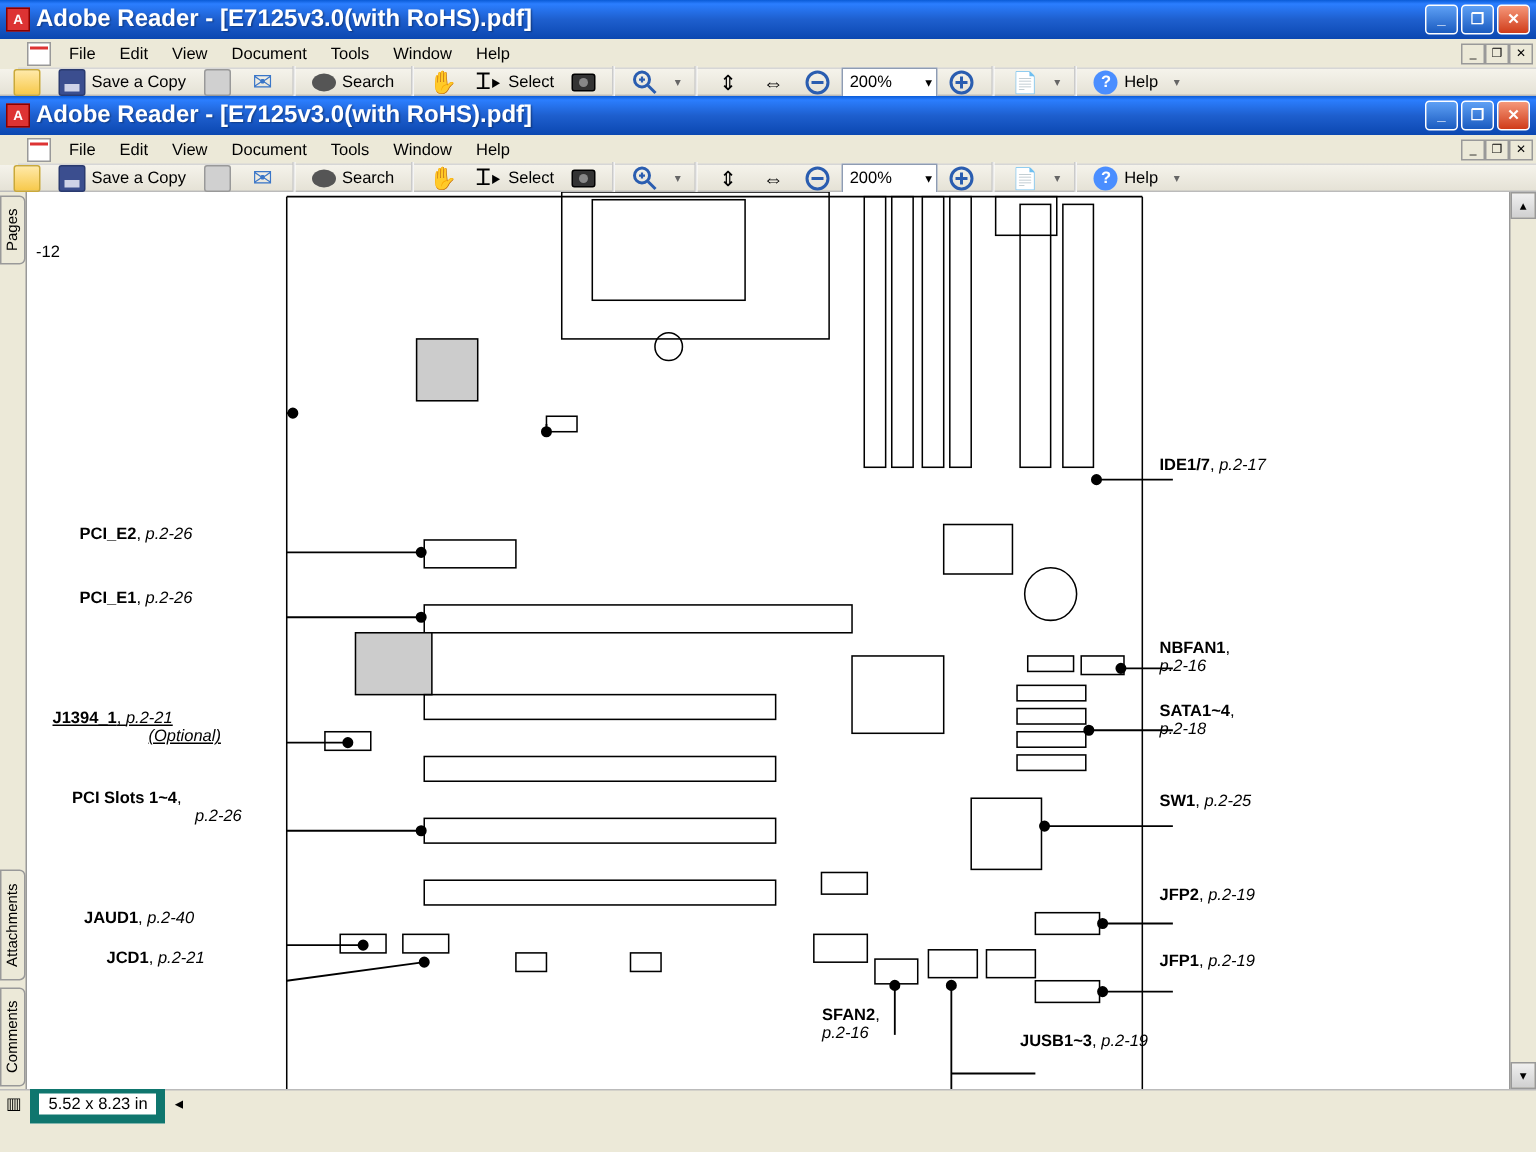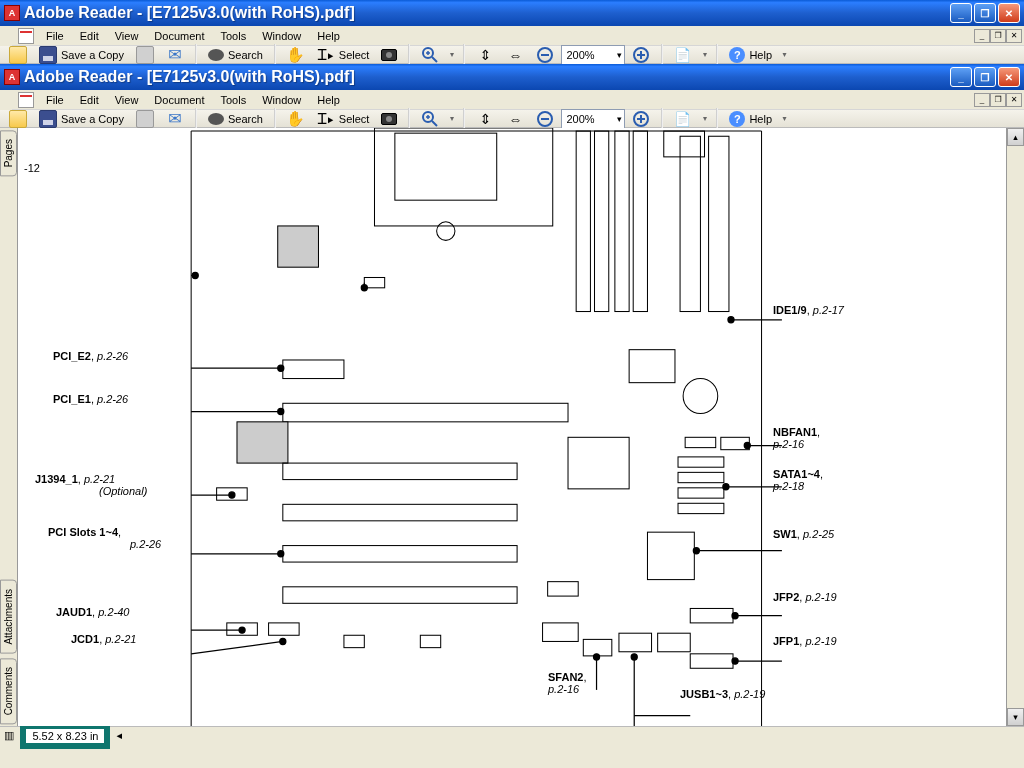--- a/index.html
+++ b/index.html
@@ -392,29 +392,29 @@
               <circle cx="605" cy="513" r="3"></circle>
             <line x1="605" y1="570" x2="660" y2="570"></line>
             <line x1="340" y1="155" x2="340" y2="150"></line>
               <circle cx="340" cy="155" r="3"></circle>
           </g>
         </svg>
 
         <div class="callout" style="left:6px; top:6px; margin-top:28px;"><span>-12</span></div>
         <div class="callout" style="left:35px; top:222px;"><span class="bold">PCI_E2</span>, <span class="ref">p.2-26</span></div>
         <div class="callout" style="left:35px; top:265px;"><span class="bold">PCI_E1</span>, <span class="ref">p.2-26</span></div>
-        <div class="callout" style="left:17px; top:345px;"><span class="bold">J1394_1</span>, <span class="ref">p.2-21</span><br><span class="ref" style="margin-left:64px;">(Optional)</span></div>
+        <div class="callout" style="left:17px; top:345px;text-decoration:underline;"><span class="bold">J1394_1</span>, <span class="ref">p.2-21</span><br><span class="ref" style="margin-left:64px;">(Optional)</span></div>
         <div class="callout" style="left:30px; top:398px;"><span class="bold">PCI Slots 1~4</span>,<br><span class="ref" style="margin-left:82px;">p.2-26</span></div>
         <div class="callout" style="left:38px; top:478px;"><span class="bold">JAUD1</span>, <span class="ref">p.2-40</span></div>
         <div class="callout" style="left:53px; top:505px;"><span class="bold">JCD1</span>, <span class="ref">p.2-21</span></div>
 
         <div class="callout" style="left:530px; top:543px;"><span class="bold">SFAN2</span>,<br><span class="ref">p.2-16</span></div>
         <div class="callout" style="left:662px; top:560px;"><span class="bold">JUSB1~3</span>, <span class="ref">p.2-19</span></div>
 
-        <div class="callout" style="left:755px; top:176px;"><span class="bold">IDE1/9</span>, <span class="ref">p.2-17</span></div>
+        <div class="callout" style="left:755px; top:176px;"><span class="bold">IDE1/7</span>, <span class="ref">p.2-17</span></div>
         <div class="callout" style="left:755px; top:298px;"><span class="bold">NBFAN1</span>,<br><span class="ref">p.2-16</span></div>
         <div class="callout" style="left:755px; top:340px;"><span class="bold">SATA1~4</span>,<br><span class="ref">p.2-18</span></div>
         <div class="callout" style="left:755px; top:400px;text-align:right;"><span class="bold">SW1</span>, <span class="ref">p.2-25</span></div>
         <div class="callout" style="left:755px; top:463px;"><span class="bold">JFP2</span>, <span class="ref">p.2-19</span></div>
         <div class="callout" style="left:755px; top:507px;"><span class="bold">JFP1</span>, <span class="ref">p.2-19</span></div>
       </div>
     </div>
 
     <div class="right-scroll">
       <div class="scroll-arr">▴</div>

